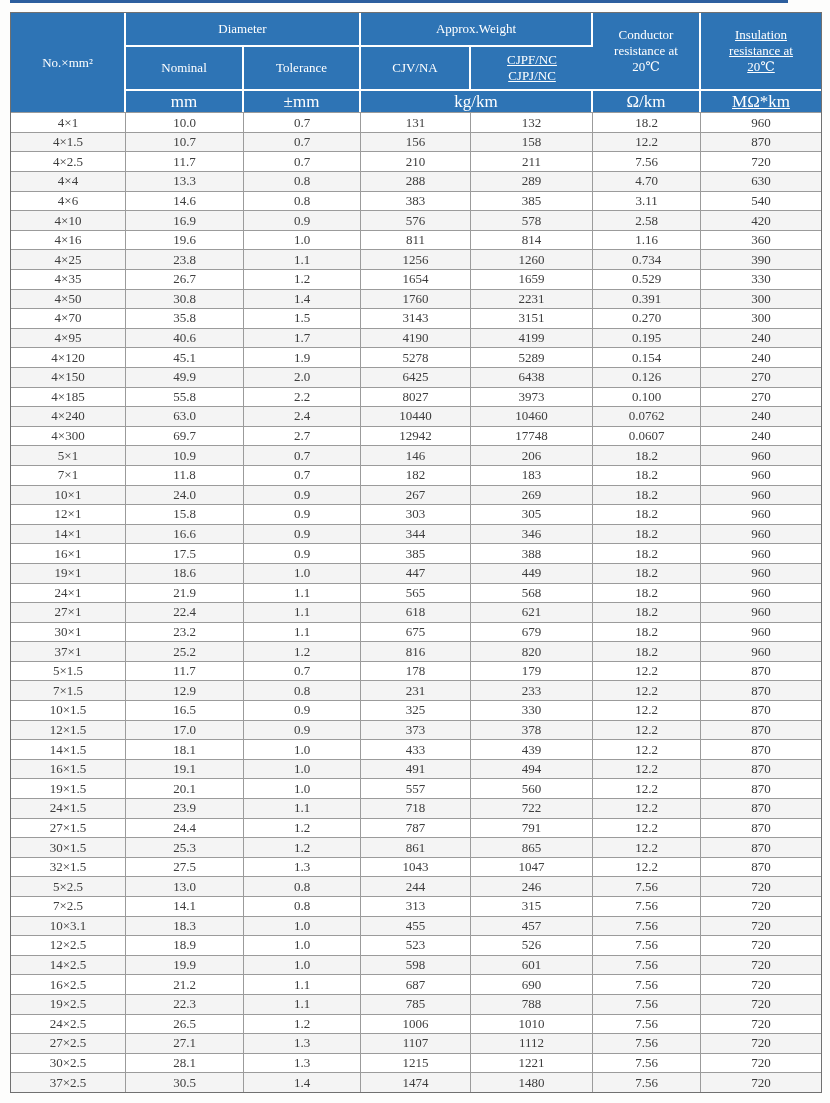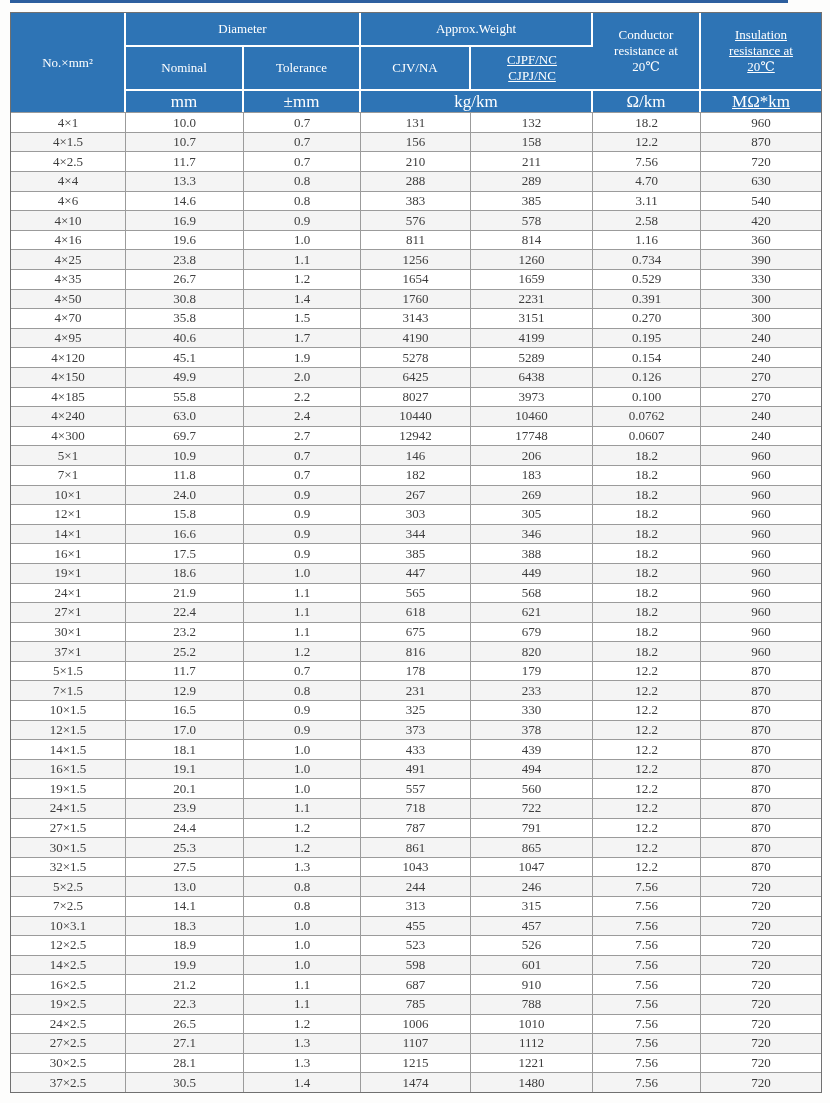--- a/index.html
+++ b/index.html
@@ -503,21 +503,21 @@
           <td>598</td>
           <td>601</td>
           <td>7.56</td>
           <td>720</td>
         </tr>
         <tr>
           <td>16×2.5</td>
           <td>21.2</td>
           <td>1.1</td>
           <td>687</td>
-          <td>910</td>
+          <td>690</td>
           <td>7.56</td>
           <td>720</td>
         </tr>
         <tr class="stripe">
           <td>19×2.5</td>
           <td>22.3</td>
           <td>1.1</td>
           <td>785</td>
           <td>788</td>
           <td>7.56</td>

